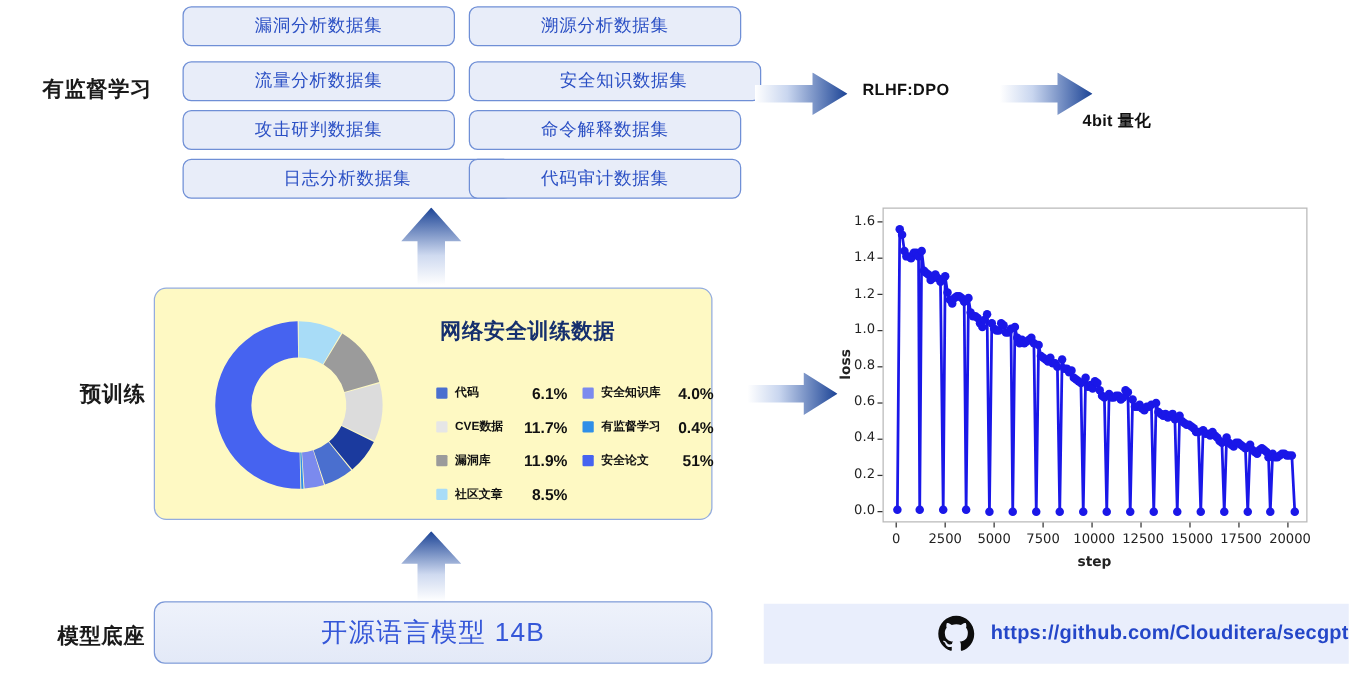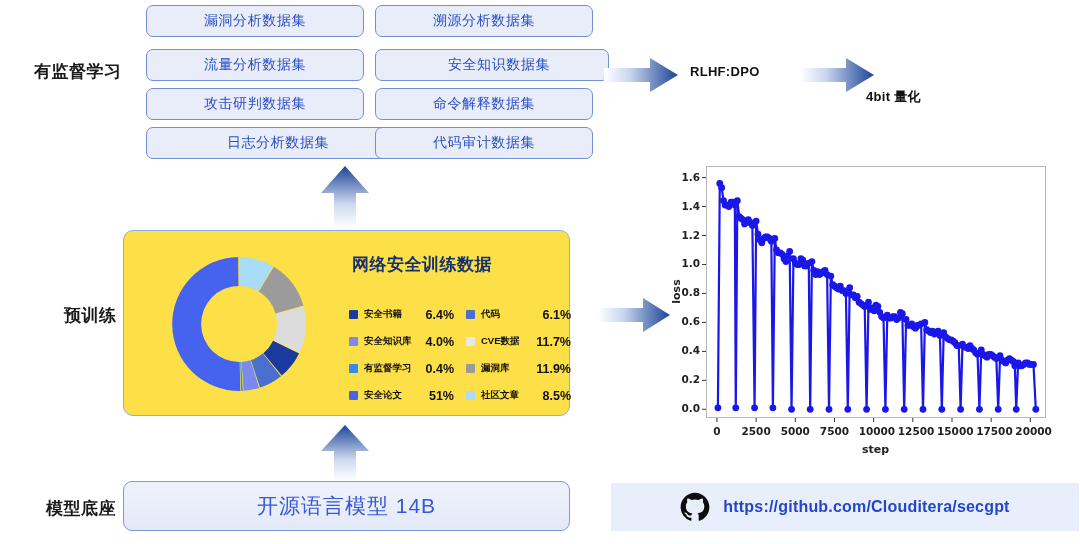--- a/index.html
+++ b/index.html
@@ -31,21 +31,21 @@
     position:absolute;box-sizing:border-box;
     background:linear-gradient(180deg,#eef2fb 0%,#e3e9f7 100%);
     border:1px solid #7c99d8;border-radius:9px;
     display:flex;align-items:center;justify-content:center;
     color:#3557d8;font-size:21px;font-weight:400;letter-spacing:1px;
   }
 
   
   .pie-card{
     position:absolute;box-sizing:border-box;
-    background:#fde047;border:1px solid #93acdf;border-radius:10px;
+    background:#fef9c3;border:1px solid #93acdf;border-radius:10px;
   }
   .pie-title{
     position:absolute;color:#16306e;font-size:17px;font-weight:800;
     letter-spacing:.5px;white-space:nowrap;
   }
   .legend{position:absolute;display:grid;grid-template-columns:105px 105px;
           column-gap:12px;row-gap:0px;}
   .lg-item{display:flex;align-items:center;height:27px;}
   .lg-sw{width:9px;height:9px;flex:0 0 9px;margin-right:6px;border-radius:1px;}
   .lg-name{font-size:9.5px;color:#111;font-weight:700;white-space:nowrap;
@@ -58,29 +58,29 @@
 
   
   .stage-label{
     position:absolute;color:#111;font-size:13px;font-weight:800;
     white-space:nowrap;letter-spacing:.3px;
   }
 
   
   .plot{position:absolute;}
   .plot-frame{position:absolute;box-sizing:border-box;border:1px solid #b9b9b9;background:#fff;}
-  .tick-lbl{position:absolute;font-size:10.5px;color:#222;font-weight:700;
+  .tick-lbl{position:absolute;font-size:10.5px;color:#222;font-weight:400;
             font-family:"DejaVu Sans",sans-serif;white-space:nowrap;}
   .axis-title{position:absolute;font-size:11px;color:#222;font-weight:600;
               font-family:"DejaVu Sans",sans-serif;white-space:nowrap;}
 
   
   .gh-bar{
     position:absolute;box-sizing:border-box;background:#e9eefc;
-    display:flex;align-items:center;justify-content:center;gap:13px;
+    display:flex;align-items:center;justify-content:flex-end;gap:13px;
   }
   .gh-url{color:#2446c8;font-size:16px;font-weight:800;letter-spacing:.2px;}
 </style>
 </head>
 <body>
 
 <div class="row-label" style="left:14px;top:60px;">有监督学习</div>
 <div class="row-label" style="left:44px;top:304px;">预训练</div>
 <div class="row-label" style="left:26px;top:497px;">模型底座</div>
 
@@ -131,25 +131,20 @@
         <path fill="#2f8fe8" d="M3.8,66.9 A67,67 0 0,1 2.1,67.0 L1.2,38.0 A38,38 0 0,0 2.2,37.9 Z"></path>
 
         <path fill="#4663f0" d="M1.3,67.0 A67,67 0 1,1 -0.9,-67.0 L-0.5,-38.0 A38,38 0 1,0 0.7,38.0 Z"></path>
       </g>
     </svg>
   </div>
 
   <div class="pie-title" style="left:228px;top:22px;">网络安全训练数据</div>
 
   <div class="legend" style="left:225px;top:70px;">
-    <div class="lg-item">
-      <span class="lg-sw" style="background:#1b3a9e"></span>
-      <span class="lg-name">安全书籍</span>
-      <span class="lg-val">6.4%</span>
-    </div>
     <div class="lg-item">
       <span class="lg-sw" style="background:#4a6fcf"></span>
       <span class="lg-name">代码</span>
       <span class="lg-val">6.1%</span>
     </div>
 
     <div class="lg-item">
       <span class="lg-sw" style="background:#7b8aee"></span>
       <span class="lg-name">安全知识库</span>
       <span class="lg-val">4.0%</span>

